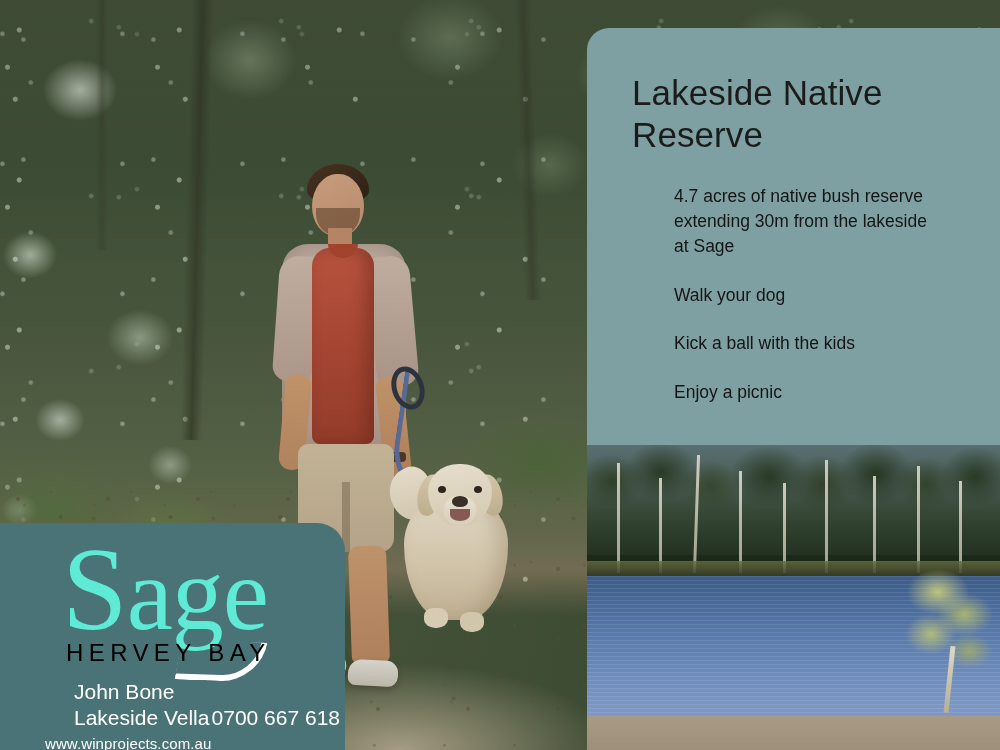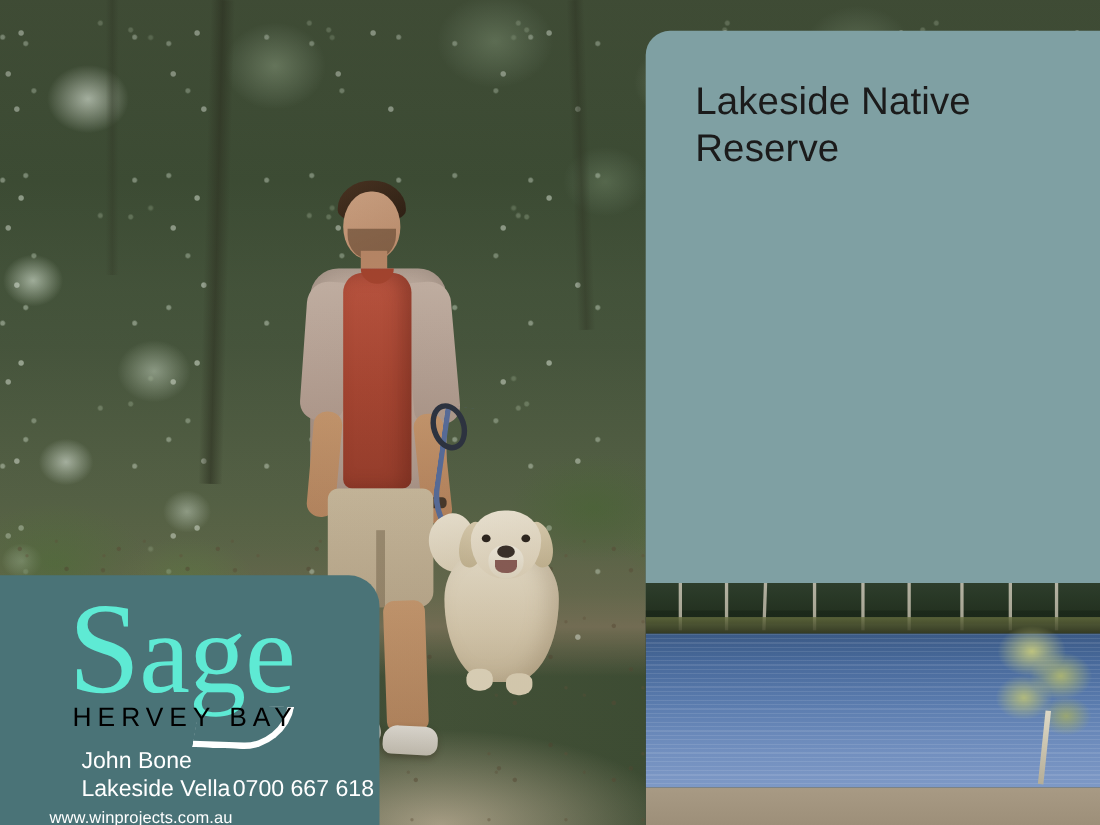--- a/index.html
+++ b/index.html
@@ -279,21 +279,21 @@
       radial-gradient(ellipse 38px 30px at 34% 48%, rgba(186,192,120,.9), transparent 68%),
       radial-gradient(ellipse 34px 26px at 66% 60%, rgba(162,172,104,.85), transparent 68%);
   }
   .lake-bush-trunk{
     position:absolute; right:48px; top:66%; width:5px; height:22%;
     background:linear-gradient(180deg,#ddd8c6,#b5ae98); transform:rotate(6deg);
   }
 
   
   .info-panel{
-    position:absolute; left:587px; top:28px; right:0; height:502px;
+    position:absolute; left:587px; top:28px; right:0; height:417px;
     background:#7fa0a3;
     border-radius:22px 0 0 0;
     padding:44px 0 0 45px;
   }
   .info-title{
     font-size:35px; line-height:1.2; font-weight:400; color:#1b1b1b;
     letter-spacing:.1px; max-width:300px;
   }
   .info-body{ margin-top:28px; padding-left:42px; }
   .info-para{
@@ -407,20 +407,26 @@
     <div class="lake-bank"></div>
     <div class="lake-water"></div>
     <div class="ripples"></div>
     <div class="lake-bush"></div>
     <div class="lake-bush-trunk"></div>
     <div class="lake-shore"></div>
   </div>
 
   <div class="info-panel">
     <h1 class="info-title">Lakeside Native Reserve</h1>
+    <div class="info-body">
+      <p class="info-para">4.7 acres of native bush reserve extending 30m from the lakeside at Sage</p>
+      <p class="info-para">Walk your dog</p>
+      <p class="info-para">Kick a ball with the kids</p>
+      <p class="info-para">Enjoy a picnic</p>
+    </div>
   </div>
 
   <div class="logo-panel">
     <div class="wordmark"><span class="cap">S</span><span>age</span></div>
     <div class="swash"></div>
     <div class="sub">HERVEY BAY</div>
 
     <div class="contacts">
       <div class="crow">
         <span class="nm">John Bone</span>

